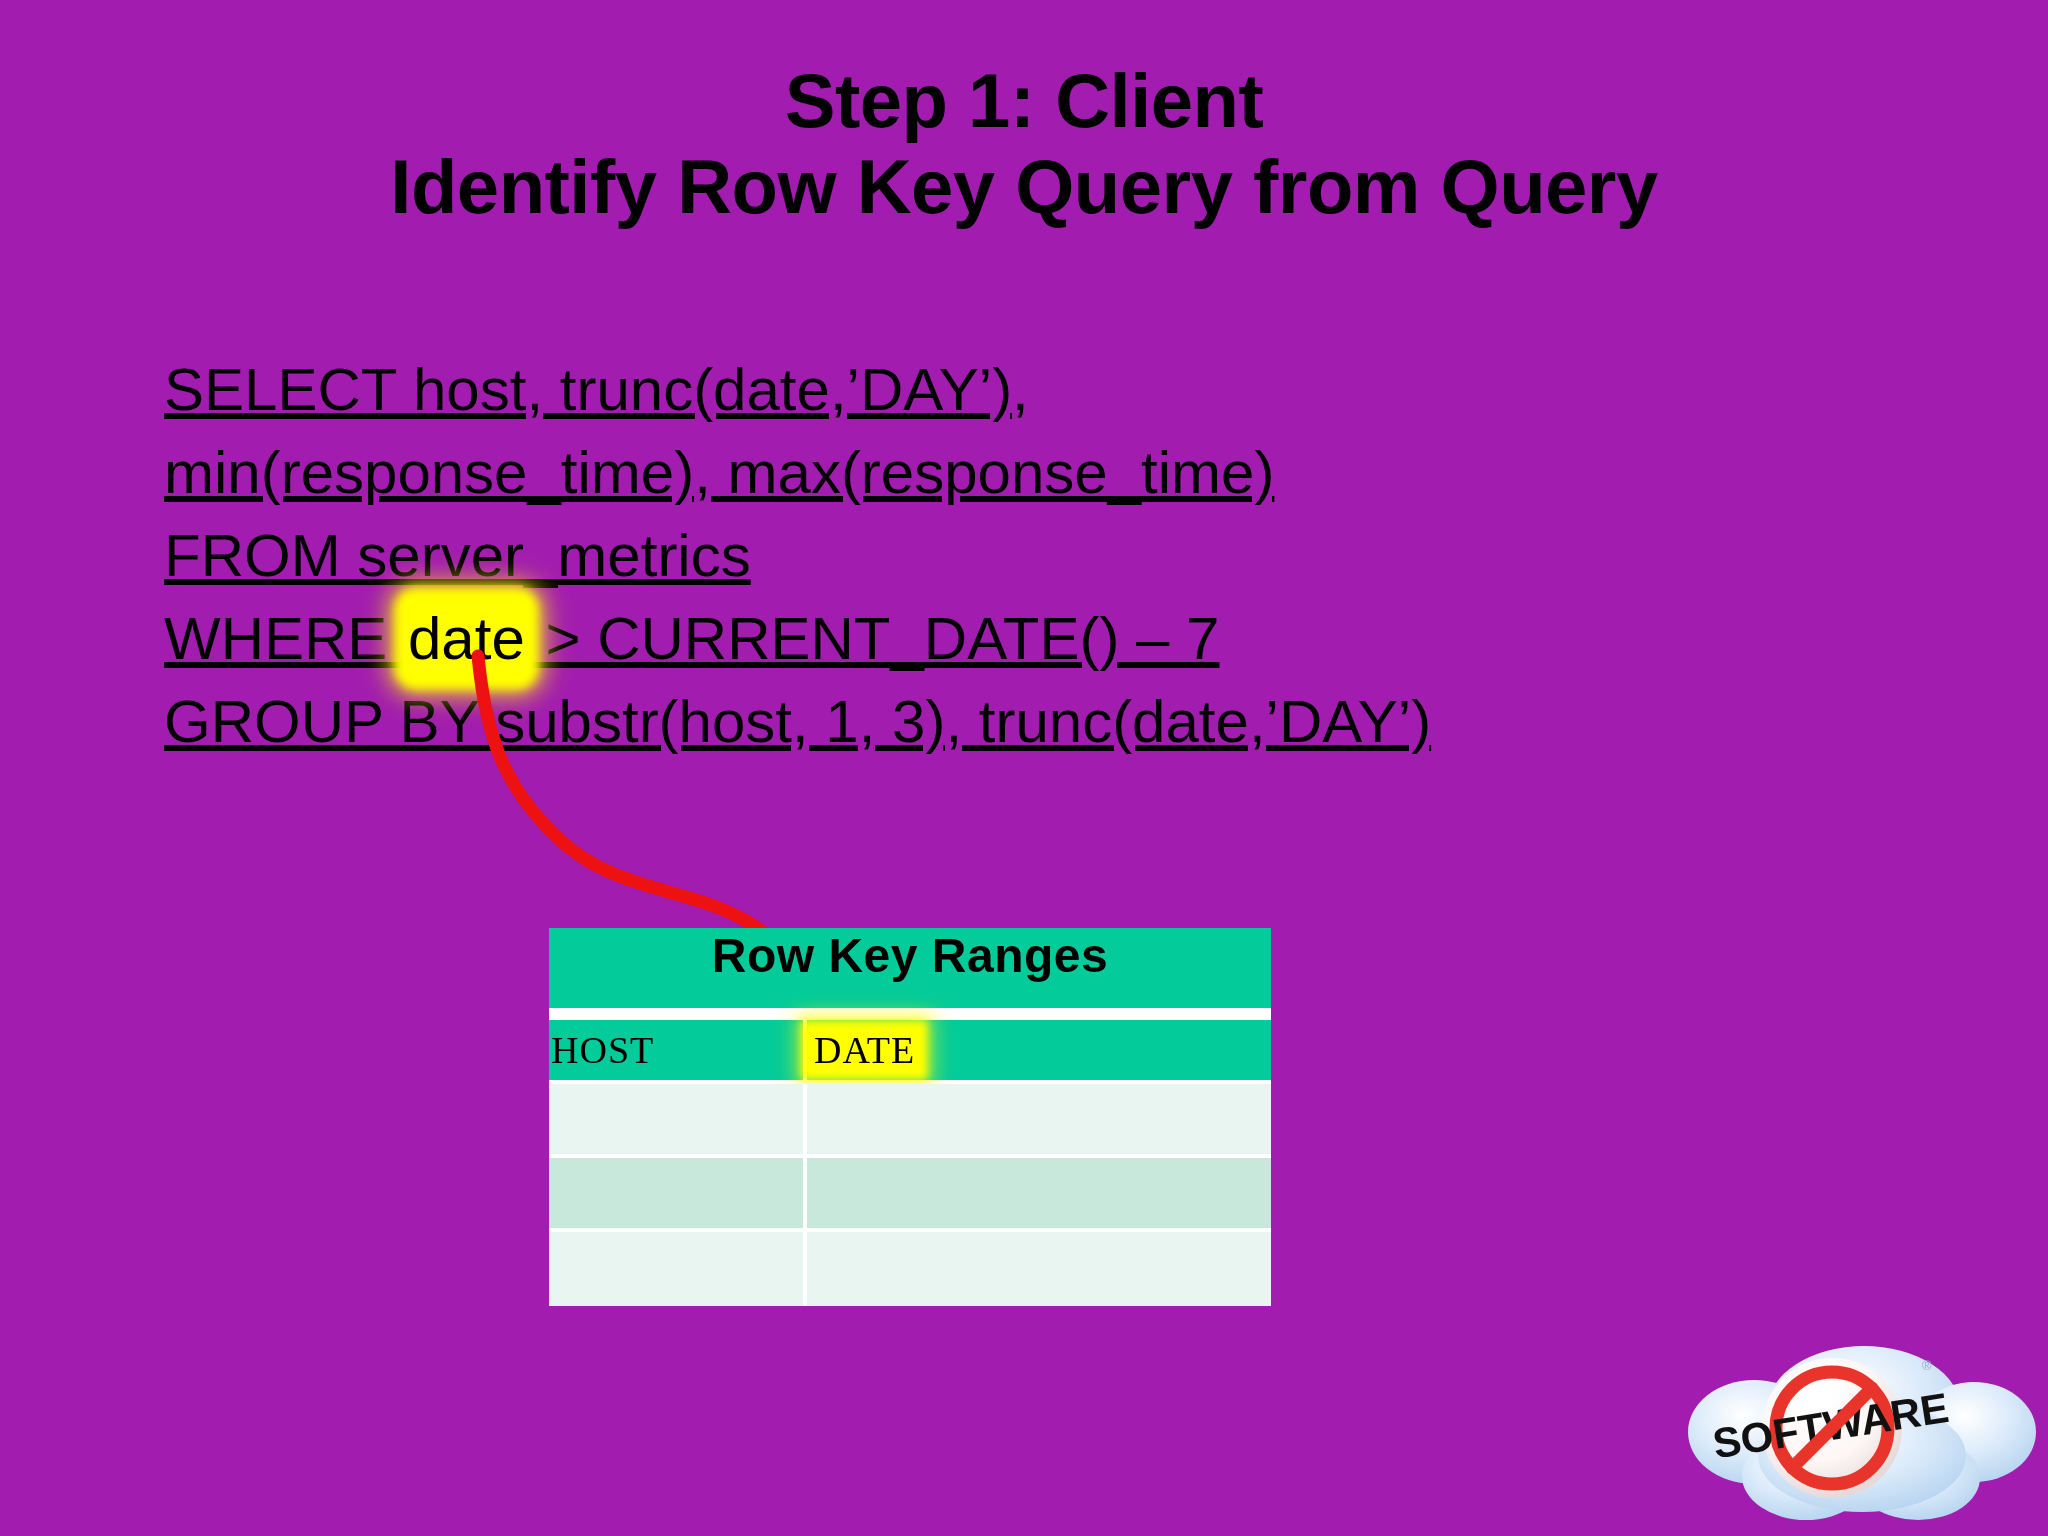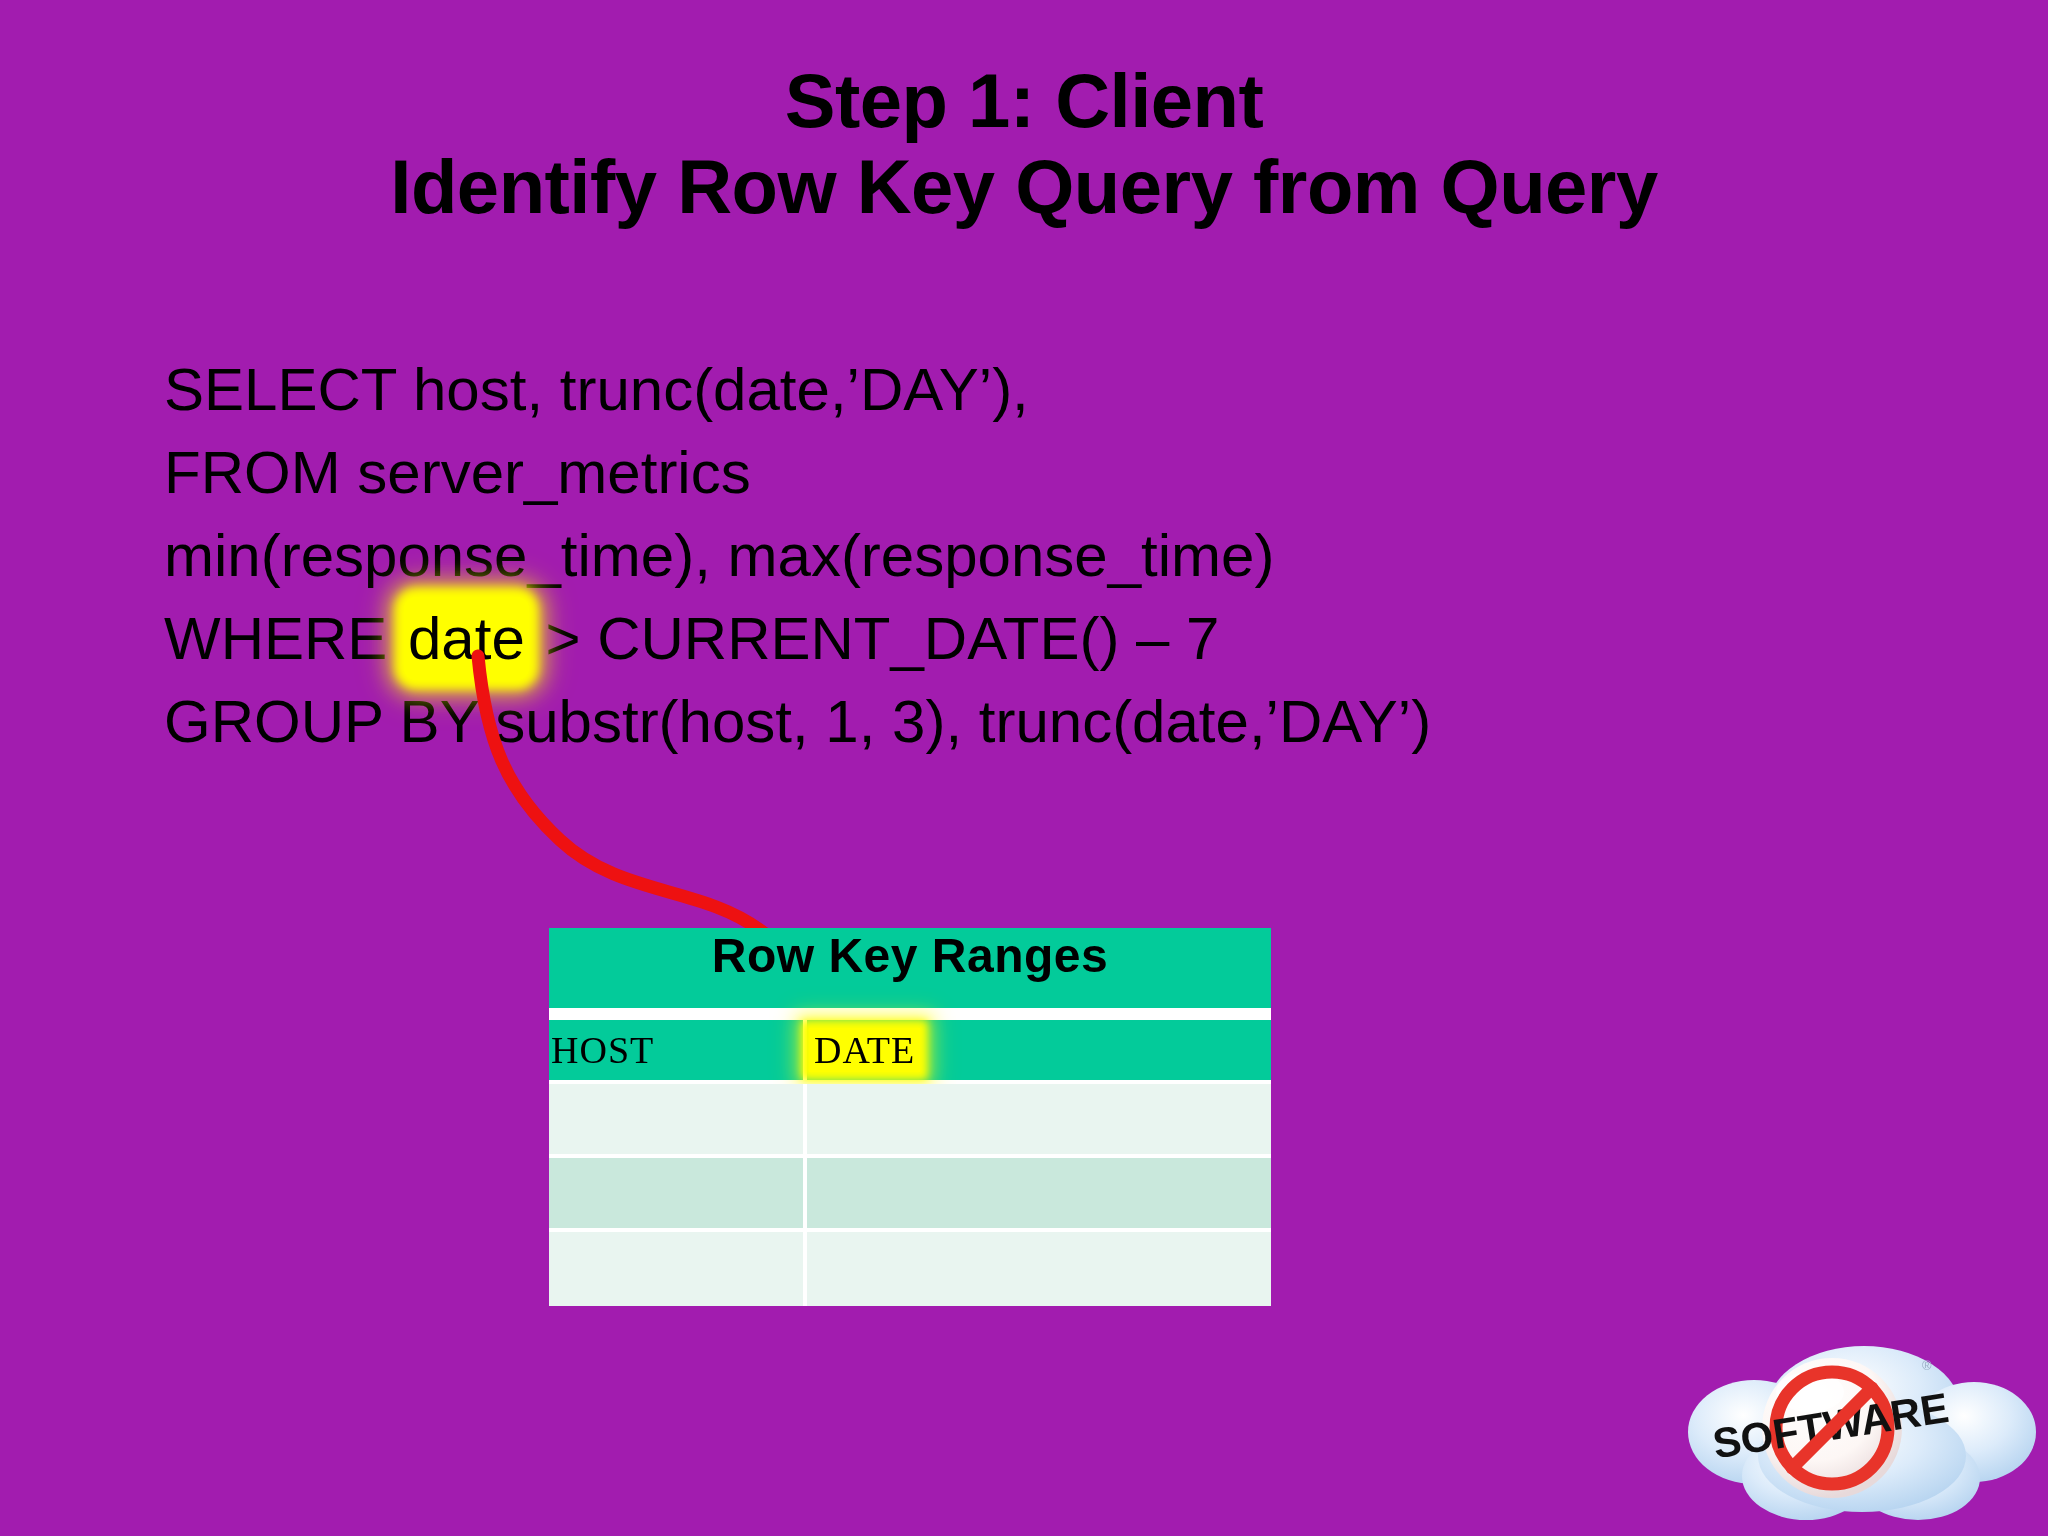--- a/index.html
+++ b/index.html
@@ -37,21 +37,21 @@
   .sql-block {
     position: absolute;
     left: 164px;
     top: 348px;
     width: 1500px;
     font-size: 60px;
     line-height: 83px;
     color: #000000;
     white-space: nowrap;
   }
-  .sql-line { display: block; height: 83px; }
+  .sql-line { display: block; height: 83px; text-decoration: underline; }
 
   .hl-glow {
     position: relative;
     display: inline-block;
     padding: 0 4px;
     color: #000000;
     background: #ffff00;
     box-shadow:
        0 0 10px 9px #ffff00,
        0 0 20px 15px rgba(255,255,0,0.55),
@@ -145,22 +145,22 @@
 
 <div id="slide">
 
   <div class="title-block">
     <span class="title-line">Step 1: Client</span>
     <span class="title-line">Identify Row Key Query from Query</span>
   </div>
 
   <div class="sql-block">
     <span class="sql-line">SELECT host, trunc(date,’DAY’),</span>
+    <span class="sql-line">min(response_time), max(response_time)</span>
     <span class="sql-line">FROM server_metrics</span>
-    <span class="sql-line">min(response_time), max(response_time)</span>
     <span class="sql-line"><span>WHERE </span><span class="hl-glow">date</span><span> &gt; CURRENT_DATE() – 7</span></span>
     <span class="sql-line">GROUP BY substr(host, 1, 3), trunc(date,’DAY’)</span>
   </div>
 
   <svg class="connector" viewBox="0 0 2048 1536">
     <path d="M 478 656
              C 486 740, 506 790, 560 840
              C 620 896, 700 886, 760 930
              C 812 968, 838 1000, 844 1048" fill="none" stroke="#ee1111" stroke-width="13" stroke-linecap="round"></path>
   </svg>

